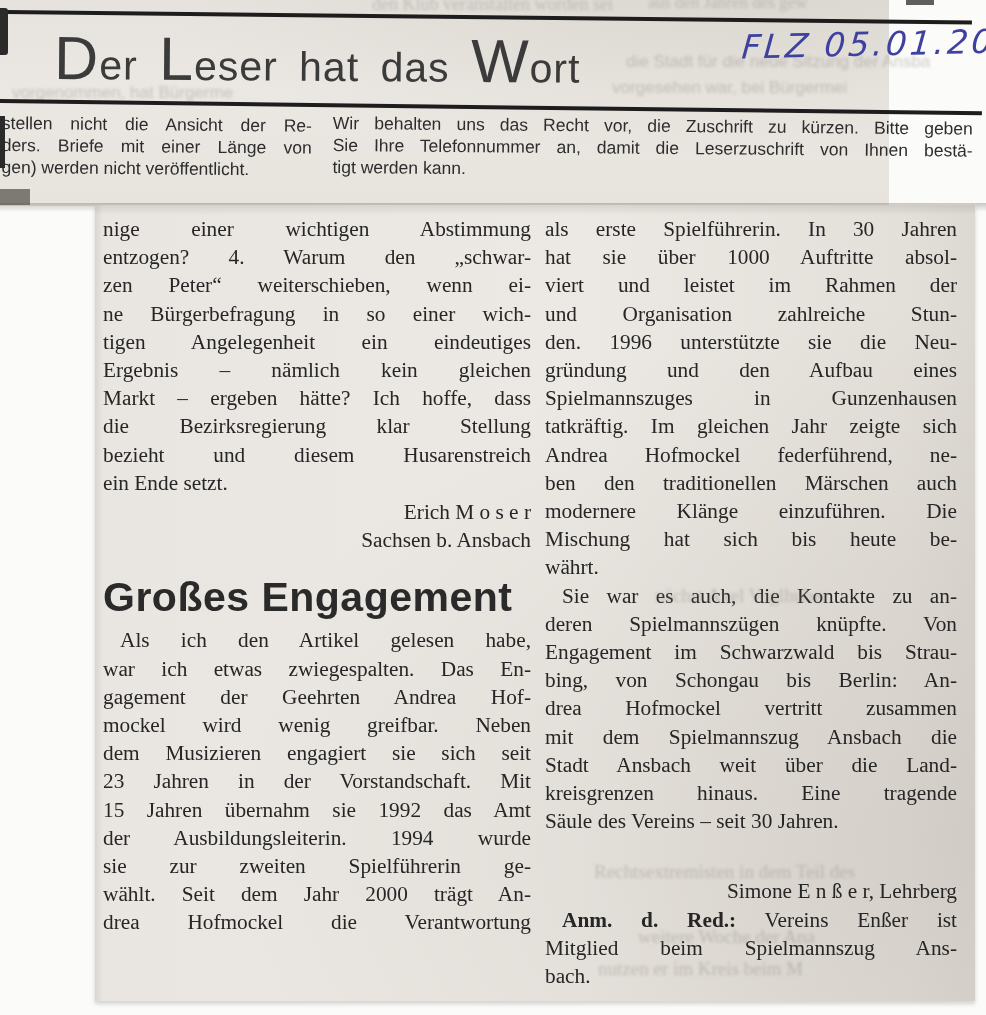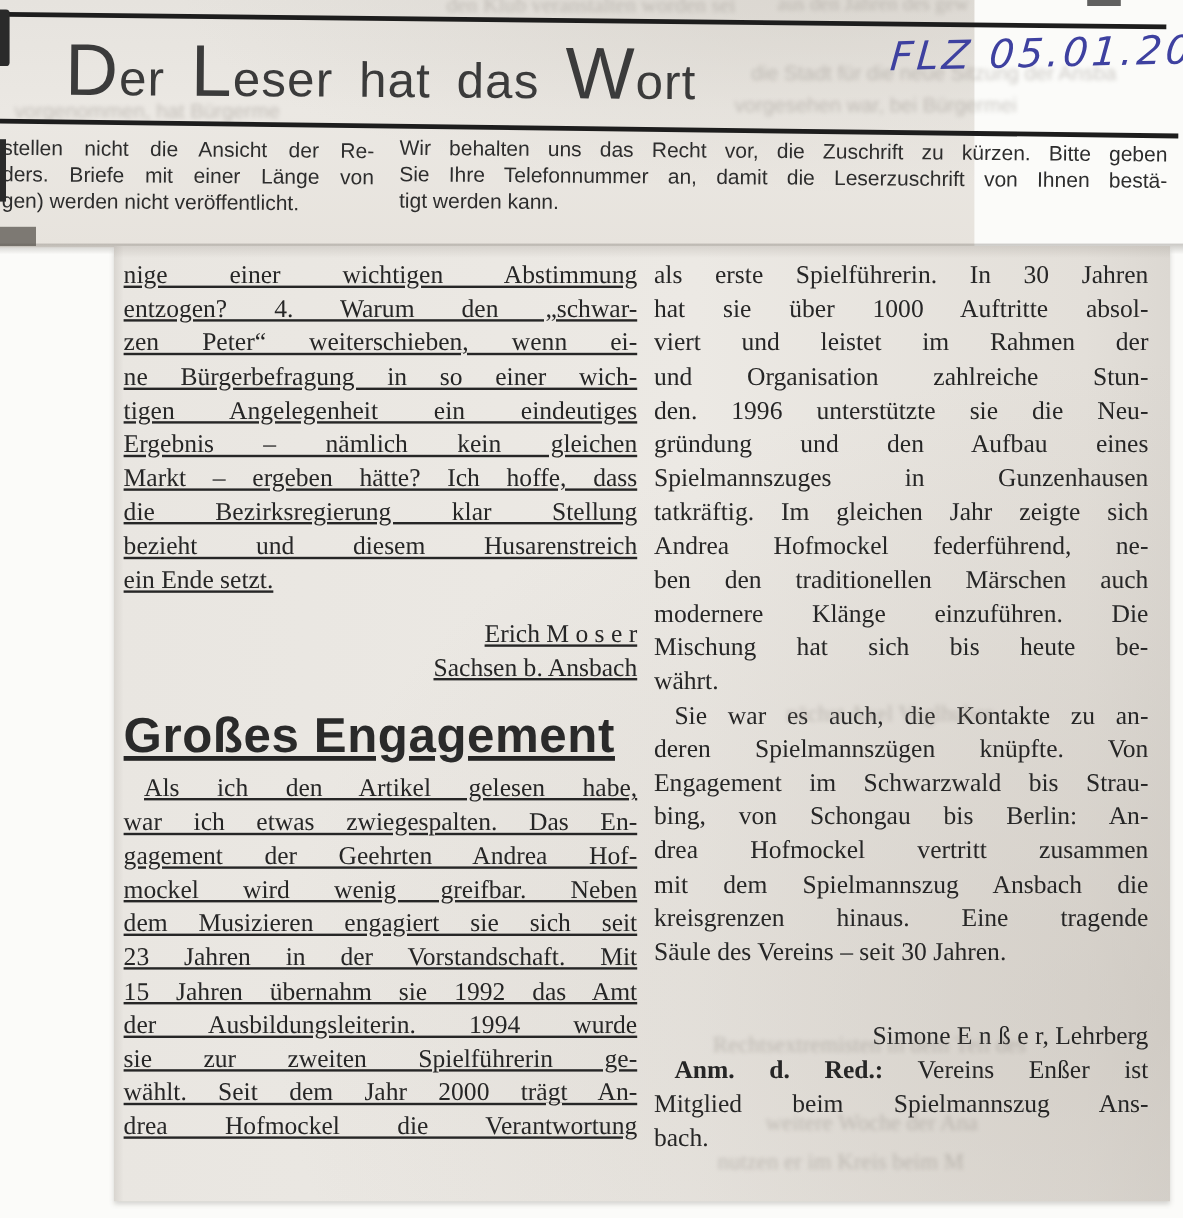--- a/index.html
+++ b/index.html
@@ -3,21 +3,21 @@
 <meta charset="utf-8">
 <style>
   html,body{margin:0;padding:0;}
   body{
     width:986px;height:1015px;position:relative;overflow:hidden;
     background:#fbfbf9;
     font-family:"Liberation Serif", serif;
   }
   
   .clip-top{
-    position:absolute;left:0;top:0;width:812px;height:206px;
+    position:absolute;left:0;top:0;width:889px;height:206px;
     background:
       radial-gradient(ellipse at 85% 0%, rgba(205,200,192,.45), rgba(205,200,192,0) 55%),
       linear-gradient(180deg,#e6e3de 0%, #ebe8e3 45%, #e7e3dd 100%);
   }
   .clip-body{
     position:absolute;left:95px;top:205px;width:880px;height:796px;
     background:
       linear-gradient(180deg, rgba(120,112,104,.18) 0, rgba(120,112,104,0) 10px),
       linear-gradient(90deg, rgba(120,112,104,.14) 0, rgba(120,112,104,0) 8px),
       radial-gradient(ellipse at 100% 80%, rgba(196,190,182,.5), rgba(196,190,182,0) 60%),
@@ -54,28 +54,28 @@
     font-family:"Liberation Sans", sans-serif;font-size:17.5px;line-height:22px;color:#2d2d2d;
     transform:rotate(0.5deg);transform-origin:left top;
   }
   .intro-left{left:2px;width:310px;}
   .intro-right{left:333px;width:640px;}
   
   .col{
     position:absolute;top:10px;
     font-size:21.3px;line-height:28.2px;color:#262626;
   }
-  .col-left{left:8px;width:428px;text-decoration:underline;}
+  .col-left{left:8px;width:428px;}
   .col-right{left:450px;width:412px;}
   .line{text-align:justify;text-align-last:justify;}
   .line.end{text-align-last:left;}
   .line.ind{text-indent:17px;}
   .line.right{text-align:right;text-align-last:right;}
   .line .bold, .line.bold{font-weight:bold;}
-  .sig{margin-top:17px;}
+  .sig{margin-top:1px;}
   .heading{
     margin-top:25px;margin-bottom:11px;
     font-family:"Liberation Sans", sans-serif;font-weight:bold;
     font-size:41px;line-height:36px;color:#2a2a2a;letter-spacing:.5px;
     text-align:left;
   }
   .lead{margin-bottom:5px;}
   .note{margin-top:42px;}
   
   .ghost{
@@ -185,20 +185,21 @@
         <div class="line">Mischung hat sich bis heute be-</div>
         <div class="line end">währt.</div>
       </div>
     <div>
         <div class="line ind">Sie war es auch, die Kontakte zu an-</div>
         <div class="line">deren Spielmannszügen knüpfte. Von</div>
         <div class="line">Engagement im Schwarzwald bis Strau-</div>
         <div class="line">bing, von Schongau bis Berlin: An-</div>
         <div class="line">drea Hofmockel vertritt zusammen</div>
         <div class="line">mit dem Spielmannszug Ansbach die</div>
+        <div class="line">Stadt Ansbach weit über die Land-</div>
         <div class="line">kreisgrenzen hinaus. Eine tragende</div>
         <div class="line end">Säule des Vereins – seit 30 Jahren.</div>
       </div>
     <div class="note">
         <div class="line right">Simone E n ß e r, Lehrberg</div>
       </div>
     <div>
         <div class="line ind"><span class="bold">Anm. d. Red.:</span><span> Vereins Enßer ist</span></div>
         <div class="line">Mitglied beim Spielmannszug Ans-</div>
         <div class="line end">bach.</div>

